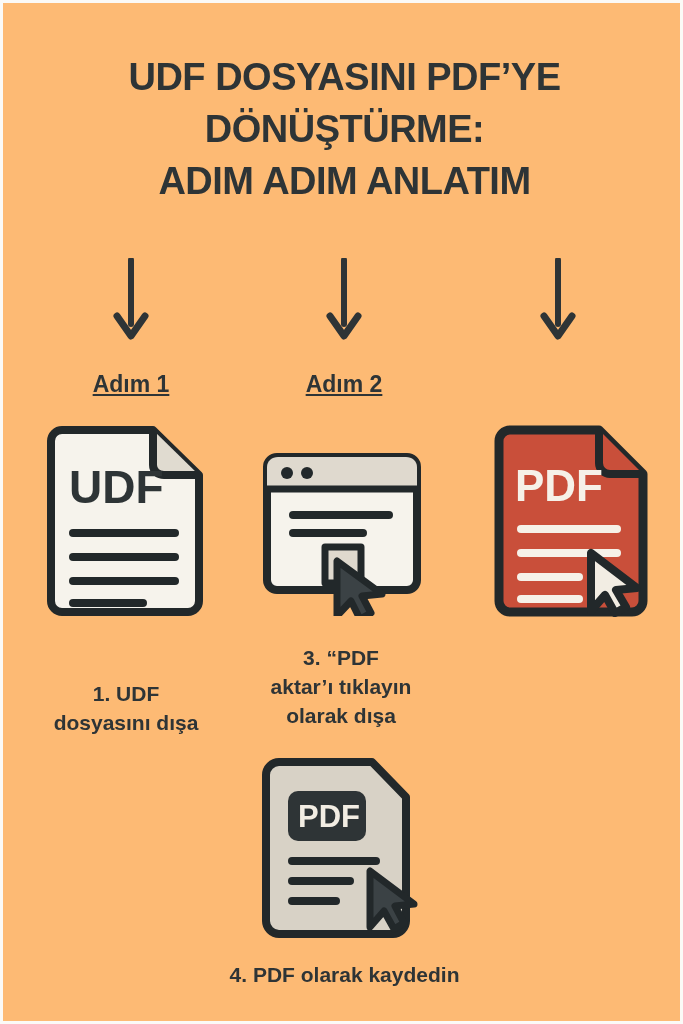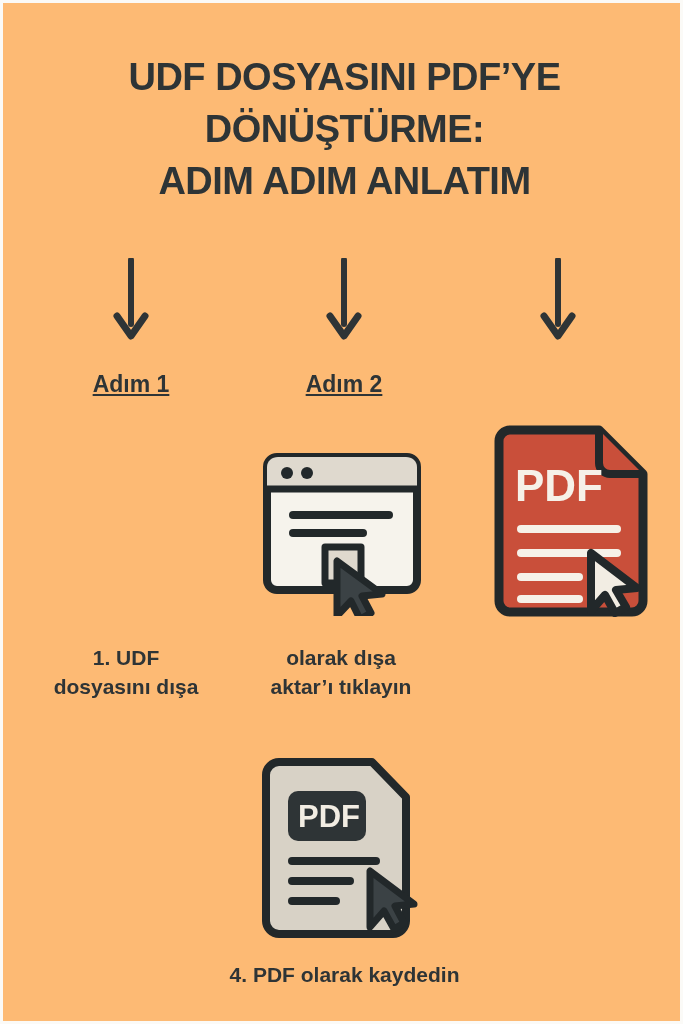--- a/index.html
+++ b/index.html
@@ -110,20 +110,31 @@
   <div class="arrow" style="left:535px;">
     <svg width="40" height="90" viewBox="0 0 40 90">
       <line x1="20" y1="2" x2="20" y2="66" stroke="#2E3436" stroke-width="6" stroke-linecap="round"></line>
       <path d="M6 58 L20 78 L34 58" fill="none" stroke="#2E3436" stroke-width="7" stroke-linecap="round" stroke-linejoin="round"></path>
     </svg>
   </div>
 
   <div class="step-label" style="left:38px;text-decoration:underline;">Adım 1</div>
   <div class="step-label" style="left:251px;text-decoration:underline;">Adım 2</div>
 
+  <div class="icon-wrap" style="left:38px; top:422px; width:168px; height:192px;">
+    <svg width="168" height="192" viewBox="0 0 168 192">
+      <path d="M10 16 C10 10 15 5 21 5 L112 5 L158 50 L158 176 C158 182 153 187 147 187 L21 187 C15 187 10 182 10 176 Z" fill="#F6F3EC" stroke="#22282A" stroke-width="8" stroke-linejoin="round"></path>
+      <path d="M112 5 L112 40 C112 46 117 50 123 50 L158 50" fill="#E0DBD0" stroke="#22282A" stroke-width="8" stroke-linejoin="round"></path>
+      <text x="28" y="78" font-family="'Liberation Sans', sans-serif" font-size="46" font-weight="bold" fill="#2E3436">UDF</text>
+      <rect x="28" y="104" width="110" height="8" rx="4" fill="#22282A"></rect>
+      <rect x="28" y="128" width="110" height="8" rx="4" fill="#22282A"></rect>
+      <rect x="28" y="152" width="110" height="8" rx="4" fill="#22282A"></rect>
+      <rect x="28" y="174" width="78" height="8" rx="4" fill="#22282A"></rect>
+    </svg>
+  </div>
 
   <div class="icon-wrap" style="left:258px; top:448px; width:165px; height:165px;">
     <svg width="165" height="165" viewBox="0 0 165 165">
       <rect x="6" y="6" width="150" height="133" rx="10" fill="#F6F3EC" stroke="#22282A" stroke-width="8"></rect>
       <path d="M6 16 C6 10 11 6 17 6 L145 6 C151 6 156 10 156 16 L156 38 L6 38 Z" fill="#DFD9CE"></path>
       <line x1="6" y1="38" x2="156" y2="38" stroke="#22282A" stroke-width="7"></line>
       <circle cx="26" cy="22" r="6" fill="#22282A"></circle>
       <circle cx="46" cy="22" r="6" fill="#22282A"></circle>
       <rect x="28" y="60" width="104" height="8" rx="4" fill="#22282A"></rect>
       <rect x="28" y="78" width="78" height="8" rx="4" fill="#22282A"></rect>
@@ -138,28 +149,29 @@
       <path d="M108 5 L108 38 C108 44 113 49 119 49 L152 49" fill="#C94F3A" stroke="#22282A" stroke-width="8" stroke-linejoin="round"></path>
       <text x="24" y="76" font-family="'Liberation Sans', sans-serif" font-size="44" font-weight="bold" fill="#F6F1E8">PDF</text>
       <rect x="26" y="100" width="104" height="8" rx="4" fill="#F6F1E8"></rect>
       <rect x="26" y="124" width="104" height="8" rx="4" fill="#F6F1E8"></rect>
       <rect x="26" y="148" width="66" height="8" rx="4" fill="#F6F1E8"></rect>
       <rect x="26" y="170" width="66" height="8" rx="4" fill="#F6F1E8"></rect>
       <path d="M100 128 L100 186 L114 170 L124 188 L135 182 L125 165 L146 163 Z" fill="#F2EDE3" stroke="#22282A" stroke-width="8" stroke-linejoin="round"></path>
     </svg>
   </div>
 
-  <div class="caption" style="left:28px; top:640px; width:190px;">
+  <div class="caption" style="left:28px; top:676px; width:190px;">
     <div>1. UDF</div>
     <div>dosyasını dışa</div>
   </div>
 
   <div class="caption" style="left:238px; top:640px; width:200px;">
+    <div>3. “PDF</div>
+    <div>aktar’ı tıklayın</div>
     <div>olarak dışa</div>
-    <div>aktar’ı tıklayın</div>
   </div>
 
 
   <div class="icon-wrap" style="left:251px; top:750px; width:180px; height:190px;">
     <svg width="180" height="190" viewBox="0 0 180 190">
       <path d="M12 22 C12 15 18 9 25 9 L118 9 L152 44 L152 168 C152 175 146 181 139 181 L25 181 C18 181 12 175 12 168 Z" fill="#D8D2C6" stroke="#22282A" stroke-width="8" stroke-linejoin="round"></path>
       <rect x="34" y="38" width="78" height="50" rx="10" fill="#2E3436"></rect>
       <text x="44" y="74" font-family="'Liberation Sans', sans-serif" font-size="31" font-weight="bold" fill="#F2EDE3">PDF</text>
       <rect x="34" y="104" width="92" height="8" rx="4" fill="#22282A"></rect>
       <rect x="34" y="124" width="66" height="8" rx="4" fill="#22282A"></rect>

